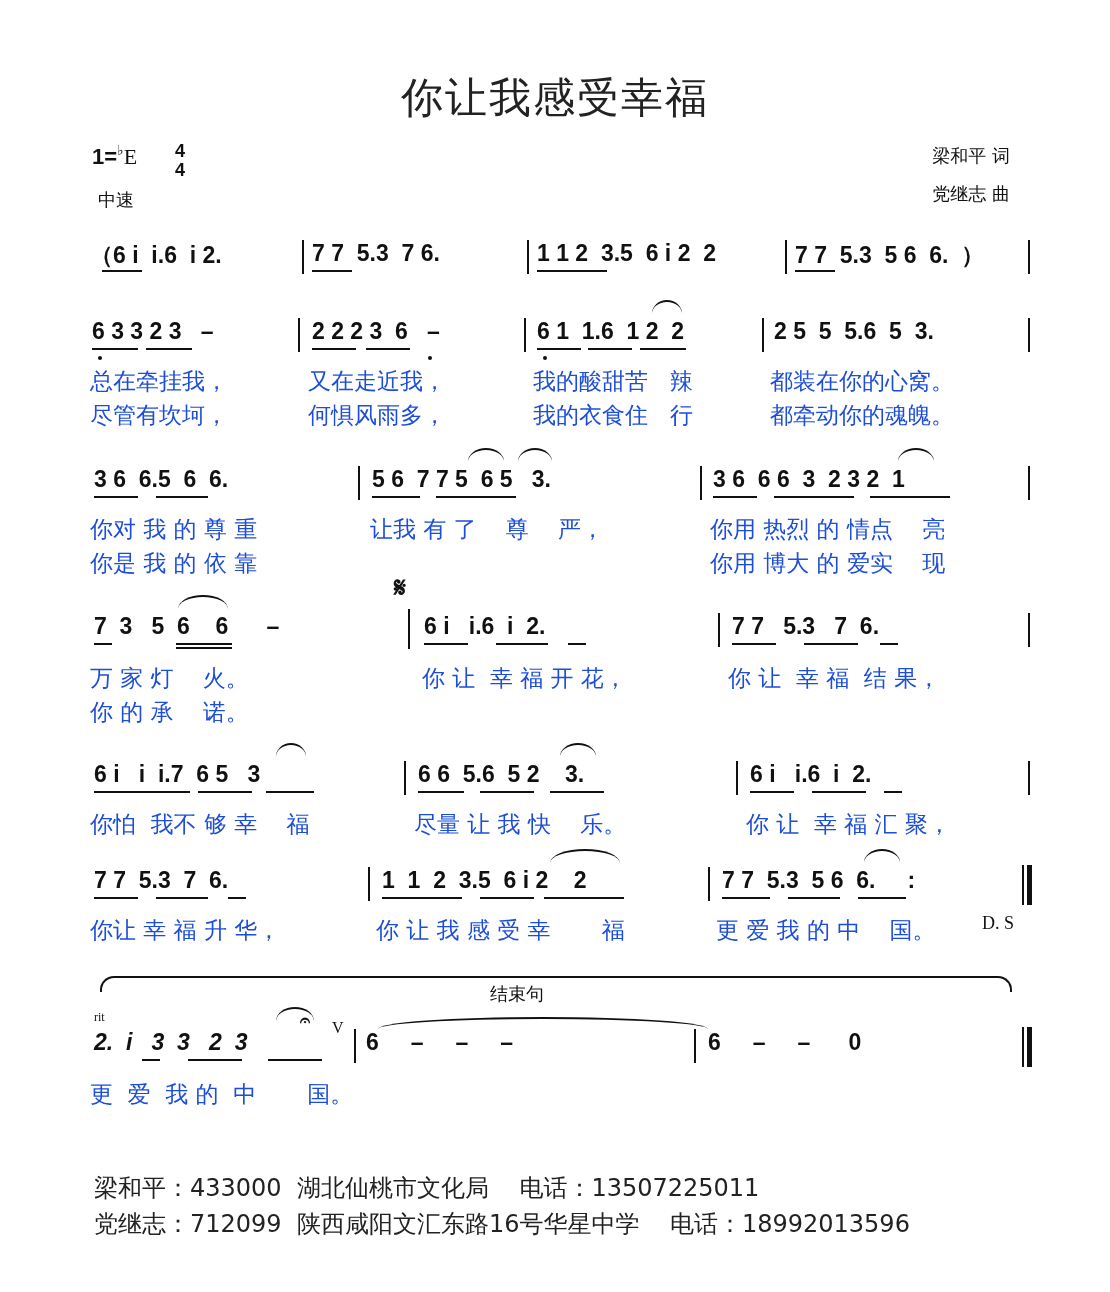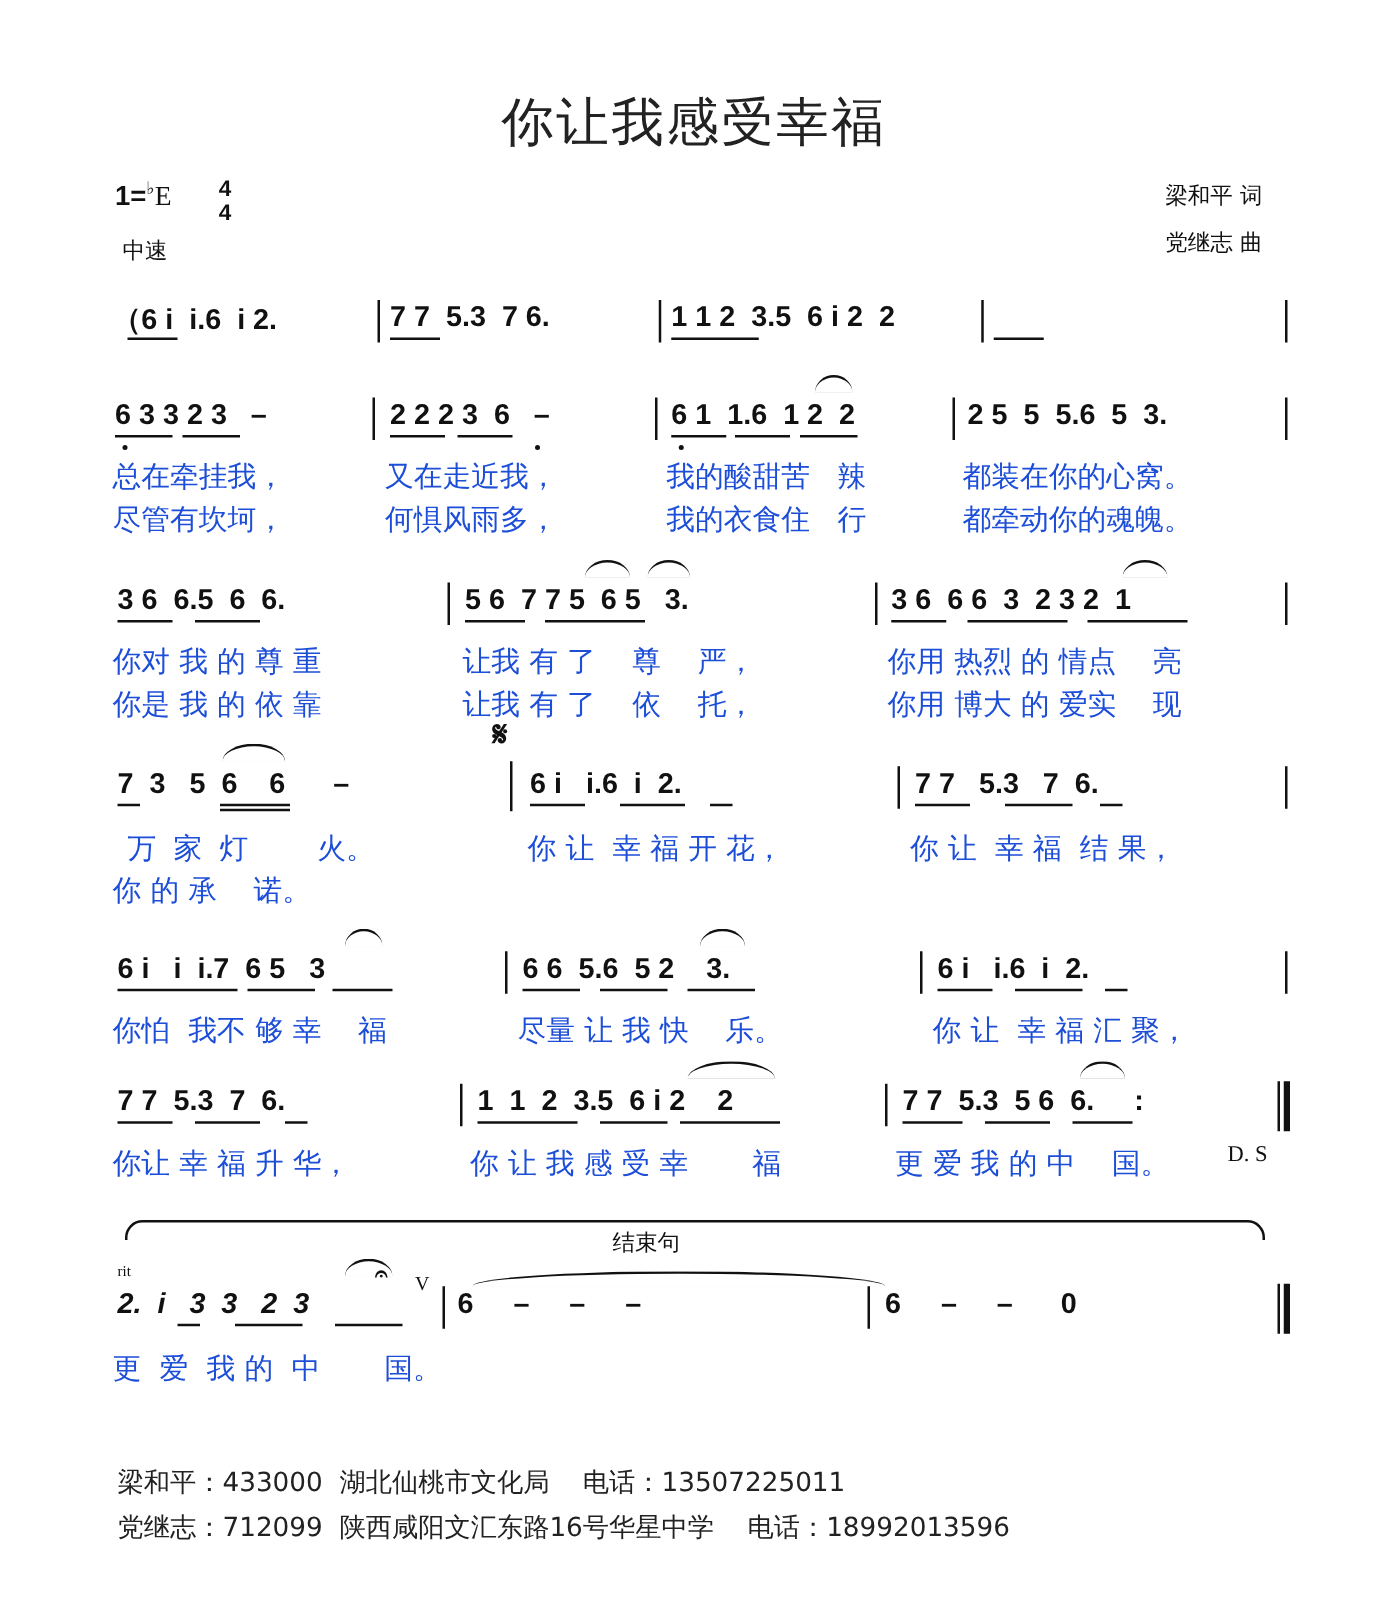--- a/index.html
+++ b/index.html
@@ -20,21 +20,21 @@
   .credit { right: 100px; font-size: 18px; text-align: right; }
   .row { left: 90px; width: 950px; }
   .notes { position: absolute; font-family: "Liberation Sans", sans-serif; font-weight: bold; font-size: 23px; white-space: pre; }
   .lyr { position: absolute; font-size: 23px; white-space: pre; letter-spacing: 0px; color: #1d4ed8; }
   .bar { position: absolute; width: 2px; height: 34px; background: #111; }
   .dbl { position: absolute; width: 5px; height: 40px; border-left: 2px solid #111; border-right: 5px solid #111; box-sizing: border-box; }
   .ul { position: absolute; height: 2px; background: #111; }
   .dot { position: absolute; width: 4px; height: 4px; border-radius: 50%; background: #111; }
   .slur { position: absolute; border-top: 2px solid #111; border-radius: 50% 50% 0 0 / 100% 100% 0 0; height: 12px; }
   .small { font-size: 16px; font-family: "Liberation Serif", serif; }
-  .footer { left: 94px; font-size: 21px; color: #222; white-space: pre; }
+  .footer { left: 94px; font-size: 24px; color: #222; white-space: pre; }
 </style>
 </head>
 <body>
 
 <div class="abs title">你让我感受幸福</div>
 
 <div class="abs key">
   <span>1=</span><span class="flat">♭</span><span class="E">E</span>
 </div>
 <div class="abs timesig">
@@ -45,20 +45,21 @@
 <div class="abs credit" style="top:144px;">梁和平 词</div>
 <div class="abs credit" style="top:182px;">党继志 曲</div>
 
 <div class="abs row" style="top:240px;height:40px;">
   <div class="notes" style="left:0;top:0;">（6 i  i.6  i 2.</div>
   <div class="bar" style="left:212px;top:0;"></div>
   <div class="notes" style="left:222px;top:0;">7 7  5.3  7 6.</div>
   <div class="bar" style="left:437px;top:0;"></div>
   <div class="notes" style="left:447px;top:0;">1 1 2  3.5  6 i 2  2</div>
   <div class="bar" style="left:695px;top:0;"></div>
+  <div class="notes" style="left:705px;top:0;">7 7  5.3  5 6  6.  ）</div>
   <div class="bar" style="left:938px;top:0;"></div>
   <div class="ul" style="left:12px;top:30px;width:40px;"></div>
   <div class="ul" style="left:222px;top:30px;width:40px;"></div>
   <div class="ul" style="left:447px;top:30px;width:70px;"></div>
   <div class="ul" style="left:705px;top:30px;width:40px;"></div>
 </div>
 
 <div class="abs row" style="top:318px;height:110px;">
   <div class="notes" style="left:2px;top:0;">6 3 3 2 3   –</div>
   <div class="bar" style="left:208px;top:0;"></div>
@@ -103,21 +104,20 @@
   <div class="ul" style="left:623px;top:30px;width:44px;"></div>
   <div class="ul" style="left:684px;top:30px;width:80px;"></div>
   <div class="ul" style="left:780px;top:30px;width:80px;"></div>
   <div class="slur" style="left:378px;top:-18px;width:36px;"></div>
   <div class="slur" style="left:428px;top:-18px;width:34px;"></div>
   <div class="slur" style="left:808px;top:-18px;width:36px;"></div>
   <div class="lyr" style="left:0;top:48px;">你对 我 的 尊 重</div>
   <div class="lyr" style="left:280px;top:48px;">让我 有 了    尊    严，</div>
   <div class="lyr" style="left:620px;top:48px;">你用 热烈 的 情点    亮</div>
   <div class="lyr" style="left:0;top:82px;">你是 我 的 依 靠</div>
-  <div class="lyr" style="left:280px;top:82px;">让我 有 了    依    托，</div>
   <div class="lyr" style="left:620px;top:82px;">你用 博大 的 爱实    现</div>
 </div>
 
 <div class="abs row" style="top:613px;height:110px;">
   <div class="abs" style="left:304px;top:-42px;font-size:28px;font-weight:bold;">𝄋</div>
   <div class="notes" style="left:4px;top:0;">7  3   5  6    6      –</div>
   <div class="bar" style="left:318px;top:-4px;height:40px;"></div>
   <div class="notes" style="left:334px;top:0;">6 i   i.6  i  2.</div>
   <div class="bar" style="left:628px;top:0;"></div>
   <div class="notes" style="left:642px;top:0;">7 7   5.3   7  6.</div>
@@ -125,21 +125,21 @@
   <div class="ul" style="left:4px;top:30px;width:18px;"></div>
   <div class="ul" style="left:86px;top:30px;width:56px;"></div>
   <div class="ul" style="left:86px;top:34px;width:56px;"></div>
   <div class="ul" style="left:334px;top:30px;width:44px;"></div>
   <div class="ul" style="left:406px;top:30px;width:52px;"></div>
   <div class="ul" style="left:478px;top:30px;width:18px;"></div>
   <div class="ul" style="left:642px;top:30px;width:44px;"></div>
   <div class="ul" style="left:714px;top:30px;width:54px;"></div>
   <div class="ul" style="left:790px;top:30px;width:18px;"></div>
   <div class="slur" style="left:88px;top:-18px;width:50px;"></div>
-  <div class="lyr" style="left:12px;top:50px;font-family:Liberation Mono, monospace;">万 家 灯    火。</div>
+  <div class="lyr" style="left:0;top:50px;">万 家 灯    火。</div>
   <div class="lyr" style="left:332px;top:50px;">你 让  幸 福 开 花，</div>
   <div class="lyr" style="left:638px;top:50px;">你 让  幸 福  结 果，</div>
   <div class="lyr" style="left:0;top:84px;">你 的 承    诺。</div>
 </div>
 
 <div class="abs row" style="top:761px;height:80px;">
   <div class="notes" style="left:4px;top:0;text-align:right;">6 i   i  i.7  6 5   3</div>
   <div class="bar" style="left:314px;top:0;"></div>
   <div class="notes" style="left:328px;top:0;">6 6  5.6  5 2    3.</div>
   <div class="bar" style="left:646px;top:0;"></div>

